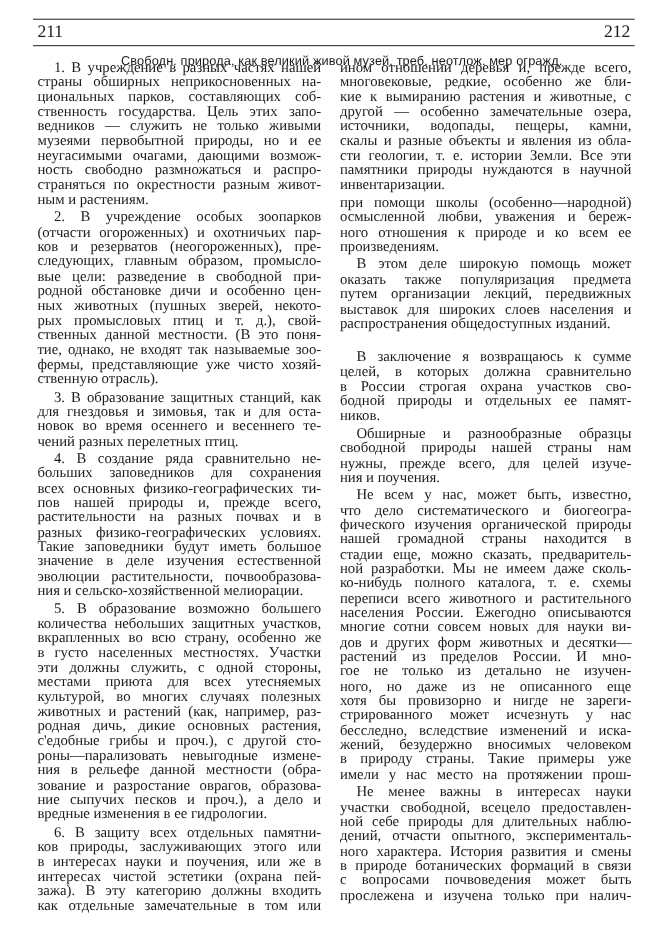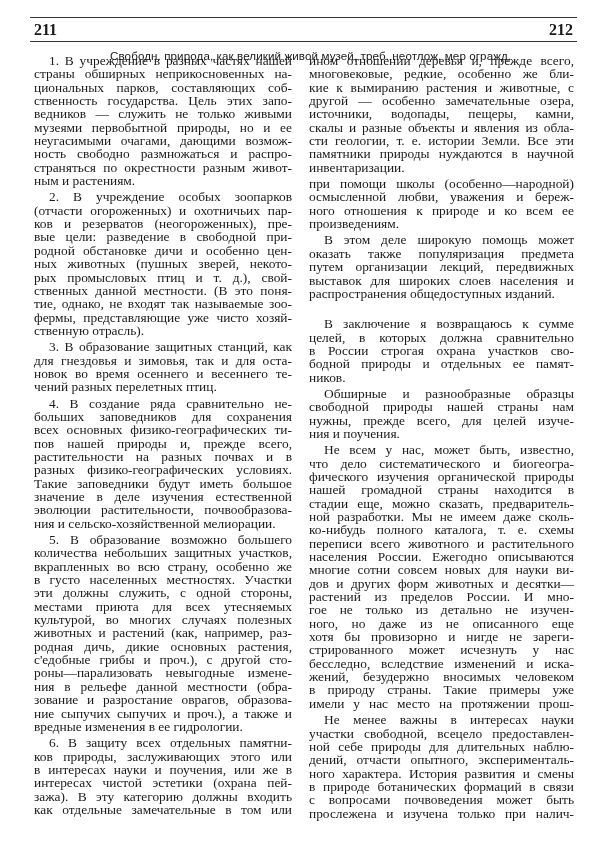--- a/index.html
+++ b/index.html
@@ -1,20 +1,20 @@
 <!DOCTYPE html>
 <html><head>
 <meta charset="utf-8">
 <style>
   html, body { margin: 0; padding: 0; background: #ffffff; }
   body { width: 600px; height: 853px; position: relative; overflow: hidden; color: #1a1a1a;
          font-family: "Liberation Serif", "DejaVu Serif", serif; }
   .header { position: absolute; left: 30px; top: 17px; width: 547px; height: 23px;
             border-top: 1.5px solid #333; border-bottom: 1.5px solid #333; }
-  .header .pn { position: absolute; top: 3px; font-size: 16px; font-weight: bold; }
+  .header .pn { position: absolute; top: 3px; font-size: 16px; }
   .header .pn.left { left: 4px; }
   .header .pn.right { right: 4px; }
   .header .title { position: absolute; left: 80px; right: 80px; top: 4px; text-align: center;
                    font-family: "Liberation Sans", "DejaVu Sans", sans-serif; font-size: 11.6px;
                    letter-spacing: 0.1px; white-space: nowrap; margin-top: 27px; }
   .col { position: absolute; top: 54px; font-size: 13.4px; line-height: 13.35px; }
   .col.left { left: 34px; width: 258px; }
   .col.right { left: 309px; width: 265px; }
   .line { display: block; white-space: nowrap; text-align: justify; text-align-last: justify; height: 13.35px; overflow: visible; }
   .line.last { text-align-last: left; }
@@ -41,20 +41,21 @@
       <span class="line">музеями первобытной природы, но и ее</span>
       <span class="line">неугасимыми очагами, дающими возмож-</span>
       <span class="line">ность свободно размножаться и распро-</span>
       <span class="line">страняться по окрестности разным живот-</span>
       <span class="line last">ным и растениям.</span>
     </div>
     <div class="para">
       <span class="line indent">2. В учреждение особых зоопарков</span>
       <span class="line">(отчасти огороженных) и охотничьих пар-</span>
       <span class="line">ков и резерватов (неогороженных), пре-</span>
+      <span class="line">следующих, главным образом, промысло-</span>
       <span class="line">вые цели: разведение в свободной при-</span>
       <span class="line">родной обстановке дичи и особенно цен-</span>
       <span class="line">ных животных (пушных зверей, некото-</span>
       <span class="line">рых промысловых птиц и т. д.), свой-</span>
       <span class="line">ственных данной местности. (В это поня-</span>
       <span class="line">тие, однако, не входят так называемые зоо-</span>
       <span class="line">фермы, представляющие уже чисто хозяй-</span>
       <span class="line last">ственную отрасль).</span>
     </div>
     <div class="para">
@@ -82,21 +83,21 @@
       <span class="line">в густо населенных местностях. Участки</span>
       <span class="line">эти должны служить, с одной стороны,</span>
       <span class="line">местами приюта для всех утесняемых</span>
       <span class="line">культурой, во многих случаях полезных</span>
       <span class="line">животных и растений (как, например, раз-</span>
       <span class="line">родная дичь, дикие основных растения,</span>
       <span class="line">с'едобные грибы и проч.), с другой сто-</span>
       <span class="line">роны—парализовать невыгодные измене-</span>
       <span class="line">ния в рельефе данной местности (обра-</span>
       <span class="line">зование и разростание оврагов, образова-</span>
-      <span class="line">ние сыпучих сыпучих и проч.), а также и</span>
+      <span class="line">ние сыпучих песков и проч.), а дело и</span>
       <span class="line last">вредные изменения в ее гидрологии.</span>
     </div>
     <div class="para">
       <span class="line indent">6. В защиту всех отдельных памятни-</span>
       <span class="line">ков природы, заслуживающих этого или</span>
       <span class="line">в интересах науки и поучения, или же в</span>
       <span class="line">интересах чистой эстетики (охрана пей-</span>
       <span class="line">зажа). В эту категорию должны входить</span>
       <span class="line">как отдельные замечательные в том или</span>
     </div>

